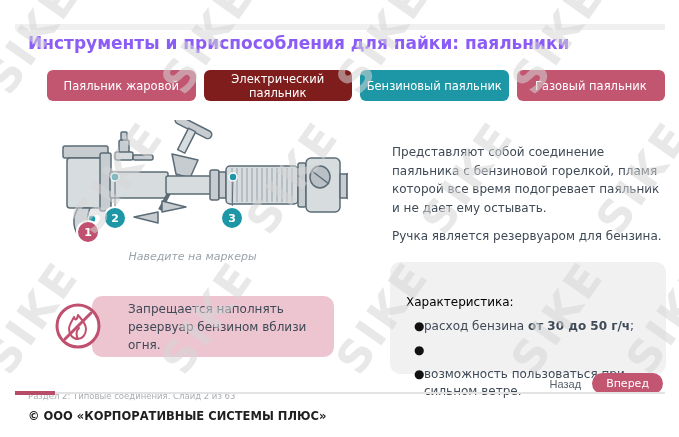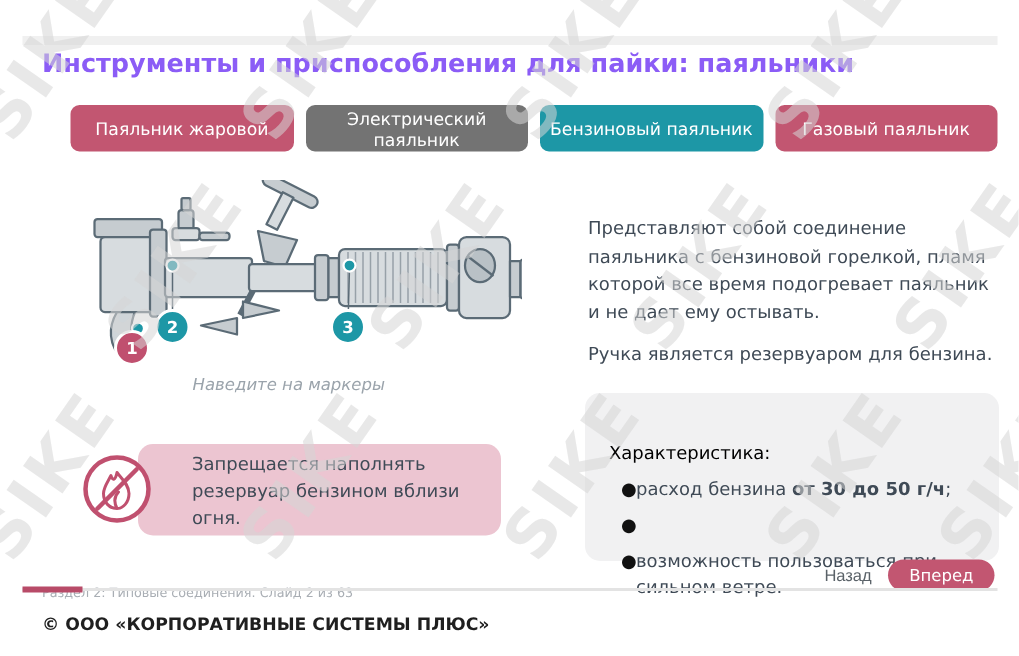--- a/index.html
+++ b/index.html
@@ -13,21 +13,21 @@
   .topbar { position:absolute; left:15px; top:24px; width:650px; height:6px; background:#f0f0f0; }
   .page-title { position:absolute; left:28px; top:33px; font-size:17px; font-weight:bold; color:#8b5cf6; }
   
   .tabs { position:absolute; left:47px; top:70px; width:618px; display:flex; gap:8px; }
   .tab {
     flex:1; height:31px; border-radius:6px; border:none; cursor:pointer;
     display:flex; align-items:center; justify-content:center;
     color:#ffffff; font-size:11.5px; font-family:inherit;
   }
   .tab--pink { background:#c25671; }
-  .tab--gray { background:#737373; }
+  .tab--gray { background:#7f1d1d; }
   .tab--teal { background:#1d97a6; }
   
   .diagram { position:absolute; left:48px; top:120px; width:300px; height:128px; }
   .hint {
     position:absolute; left:90px; top:249px; width:205px;
     text-align:center; font-style:italic; font-size:11px; color:#9aa3ab; line-height:1.45;
   }
   
   .description { position:absolute; left:392px; top:143px; width:273px; font-size:12px; line-height:1.55; }
   .description p + p { margin-top:10px; }

